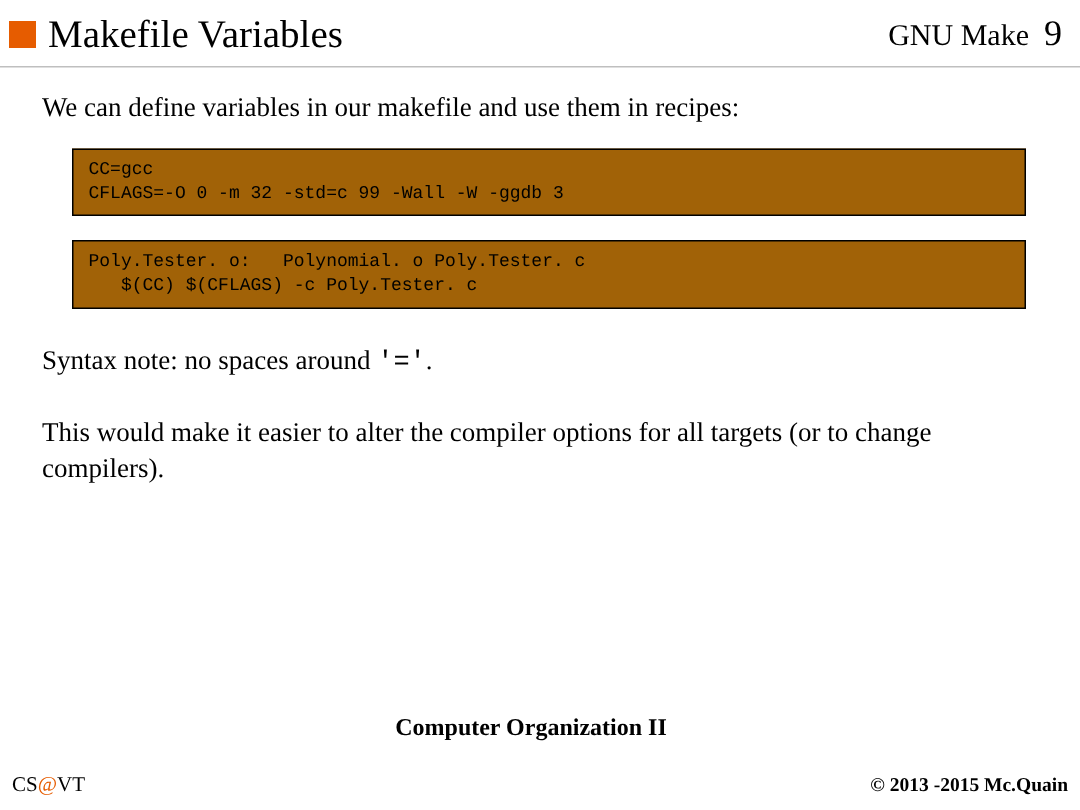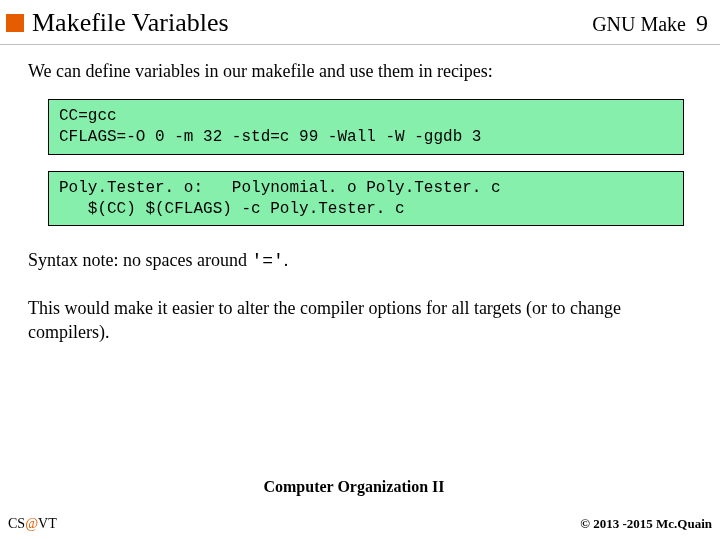--- a/index.html
+++ b/index.html
@@ -5,21 +5,21 @@
   * { box-sizing: border-box; margin: 0; padding: 0; }
   html, body { width: 720px; height: 540px; font-family: "Times New Roman", Times, serif; background: #fff; color: #000; }
   .slide { position: relative; width: 720px; height: 540px; }
   .header { display: flex; align-items: center; padding: 8px 12px 4px 6px; }
   .sq { width: 18px; height: 18px; background: #e65c00; margin-right: 8px; flex: 0 0 auto; }
   .title { font-size: 26px; font-weight: 400; }
   .topright { margin-left: auto; font-size: 20px; display: flex; align-items: baseline; gap: 10px; }
   .pagenum { font-size: 24px; }
   .rule { border: none; border-top: 1px solid #bfbfbf; margin: 2px 0 0 0; }
   .body { padding: 14px 16px 0 28px; font-size: 18px; line-height: 1.35; }
-  .codebox { border: 1px solid #000; background: #86efac; font-family: "Courier New", Courier, monospace; font-size: 16px; white-space: pre; padding: 6px 10px; margin: 16px 20px; line-height: 1.3; }
+  .codebox { border: 1px solid #000; background: #a16207; font-family: "Courier New", Courier, monospace; font-size: 12px; white-space: pre; padding: 6px 10px; margin: 16px 20px; line-height: 1.3; }
   .para { margin-top: 22px; }
   .mono { font-family: "Courier New", Courier, monospace; }
   .footer { position: absolute; left: 0; right: 0; bottom: 8px; display: flex; align-items: baseline; padding: 0 8px; font-size: 14px; }
   .footer .left { font-weight: normal; }
   .footer .left .at { color: #e65c00; }
   .footer .center { position: absolute; left: 0; right: 12px; text-align: center; font-weight: bold; font-size: 16px; }
   .footer .right { margin-left: auto; font-weight: bold; font-size: 13px; margin-top: 38px; }
 </style>
 </head>
 <body>

